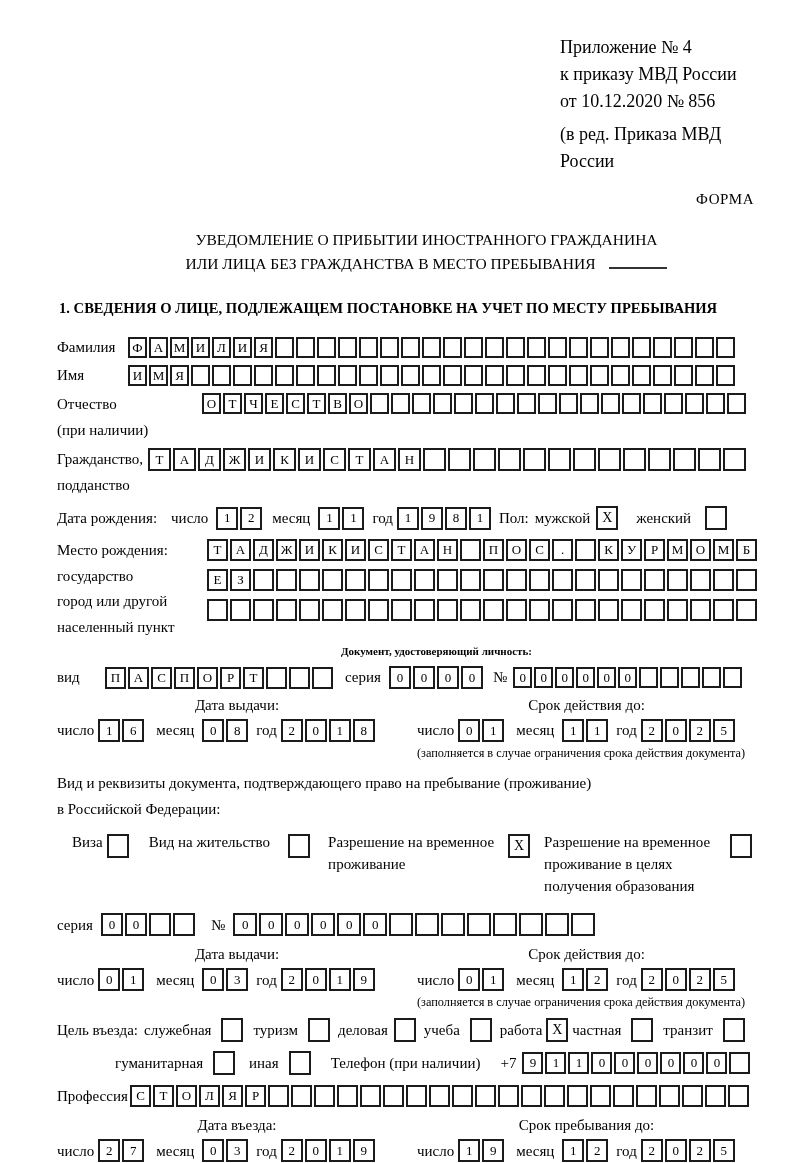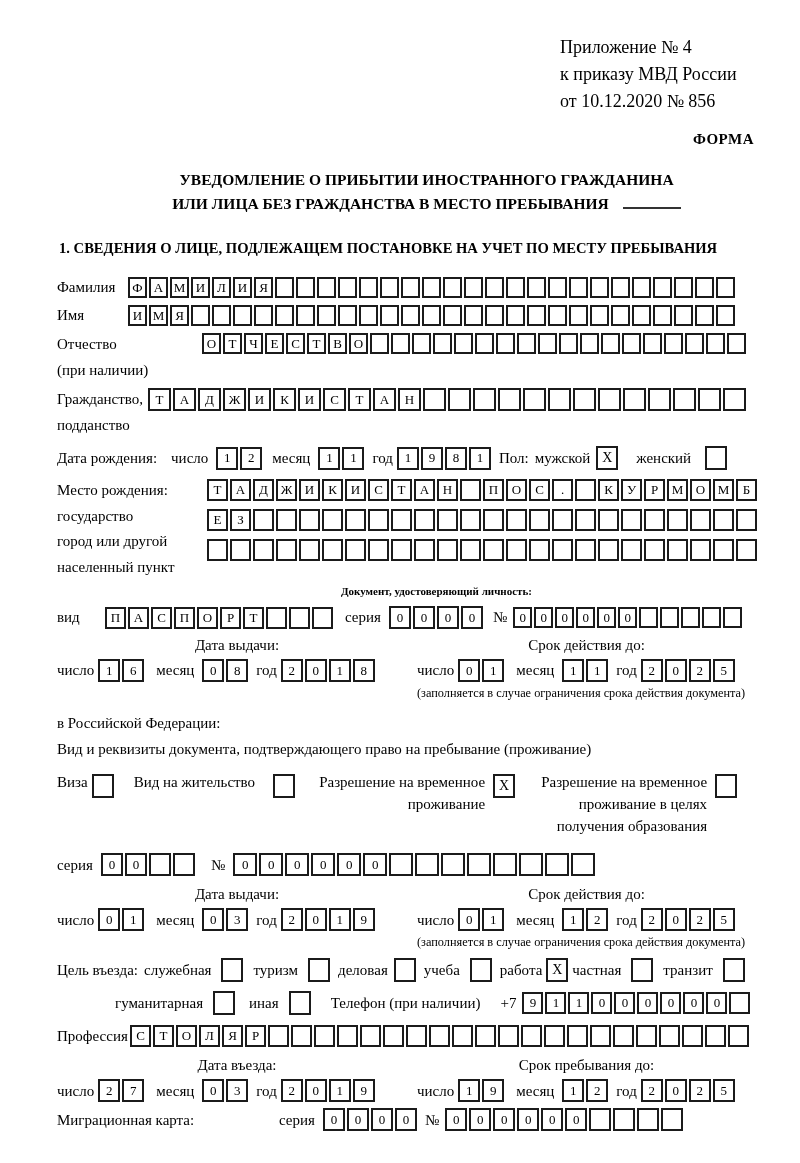--- a/index.html
+++ b/index.html
@@ -4,22 +4,22 @@
 <style>
   html,body{margin:0;padding:0;background:#f2f2f2;}
   .page{
     width:800px;min-height:1163px;box-sizing:border-box;background:#ffffff;
     padding:34px 44px 40px 57px;color:#000;
     font-family:"Liberation Serif","DejaVu Serif",serif;
     margin:0 auto;
   }
   .appendix{margin-left:503px;font-size:18px;line-height:1.5;}
   .appendix .gap{margin-top:6px;}
-  .forma{ text-align:right;font-weight:bold;font-size:15px;margin:16px 2px 20px 0;letter-spacing:.5px;}
-  .title{ text-align:center;font-weight:bold;font-size:15.5px;line-height:1.55;margin:0 0 4px 40px;}
+  .forma{ text-align:right;font-weight:normal;font-size:15px;margin:16px 2px 20px 0;letter-spacing:.5px;}
+  .title{ text-align:center;font-weight:normal;font-size:15.5px;line-height:1.55;margin:0 0 4px 40px;}
   .blank-line{display:inline-block;width:58px;border-bottom:2px solid #333;height:14px;margin-left:14px;}
   .sec-head{font-weight:bold;font-size:14.6px;margin:24px 0 20px 2px;}
   .row{display:flex;align-items:center;margin-bottom:7px;}
   .row.top{align-items:flex-start;}
   .lbl{font-size:15px;flex:none;line-height:1.35;}
   .lblcol{display:flex;flex-direction:column;flex:none;font-size:15px;line-height:1.5;gap:3px;}
   .w71{width:71px;}  .w145{width:145px;justify-content:center;} .w91{width:91px;} .w150{width:150px;}
   .w48{width:48px;}  .w73{width:73px;}  .w180{width:180px;}
   .boxes{display:inline-flex;flex:none;flex-wrap:nowrap;}
   .cell{
@@ -42,34 +42,35 @@
   .ml4{margin-left:4px;} .ml6{margin-left:6px;} .ml8{margin-left:8px;}
   .ml10{margin-left:10px;} .ml14{margin-left:14px;} .ml18{margin-left:18px;} .ml20{margin-left:20px;}
   .doc-head{text-align:center;font-weight:bold;font-size:11px;margin:4px 0 9px 60px;}
   .date-pair{display:flex;margin-bottom:6px;}
   .date-left{flex:0 0 360px;}
   .date-right{flex:1;}
   .date-head{font-size:15px;text-align:center;margin-bottom:5px;}
   .date-row{display:flex;align-items:center;}
   .note{font-size:12.3px;margin-top:4px;white-space:nowrap;}
   .intro{font-size:15px;line-height:1.7;margin-bottom:6px;}
-  .optlbl{font-size:15px;text-align:right;line-height:1.45;flex:none;}
+  .optlbl{font-size:15px;text-align:left;line-height:1.45;flex:none;}
   .w170c{width:172px;} .w178c{width:178px;}
-  .opt-row{display:flex;align-items:flex-start;margin:10px 0 16px;}
+  .opt-row{display:flex;align-items:flex-start;margin:10px 15px 16px;}
   .opt-row .cbox{margin-top:2px;}
 </style>
 </head>
 <body>
 
 <div class="page">
 
   <div class="appendix">
     <div>Приложение № 4</div>
     <div>к приказу МВД России</div>
     <div>от 10.12.2020 № 856</div>
+    <div class="gap">(в ред. Приказа МВД России</div>
   </div>
 
   <div class="forma">ФОРМА</div>
 
   <div class="title">
     <div>УВЕДОМЛЕНИЕ О ПРИБЫТИИ ИНОСТРАННОГО ГРАЖДАНИНА</div>
     <div>
       <span>ИЛИ ЛИЦА БЕЗ ГРАЖДАНСТВА В МЕСТО ПРЕБЫВАНИЯ</span><span class="blank-line"></span>
     </div>
   </div>
@@ -410,22 +411,22 @@
             <span class="cell">0</span>
             <span class="cell">2</span>
             <span class="cell">5</span>
           </span>
       </div>
       <div class="note">(заполняется в случае ограничения срока действия документа)</div>
     </div>
   </div>
 
   <div class="intro" style="margin-top:10px;">
+    <div>Вид и реквизиты документа, подтверждающего право на пребывание (проживание)</div>
     <div>в Российской Федерации:</div>
-    <div>Вид и реквизиты документа, подтверждающего право на пребывание (проживание)</div>
   </div>
 
   <div class="opt-row">
     <span class="lbl">Виза</span>
     <span class="cbox ml4"></span>
     <span class="lbl ml20">Вид на жительство</span>
     <span class="cbox ml18"></span>
     <span class="optlbl w170c ml18">Разрешение на временное проживание</span>
     <span class="cbox ml8">X</span>
     <span class="optlbl w178c ml14">Разрешение на временное проживание в целях получения образования</span>

